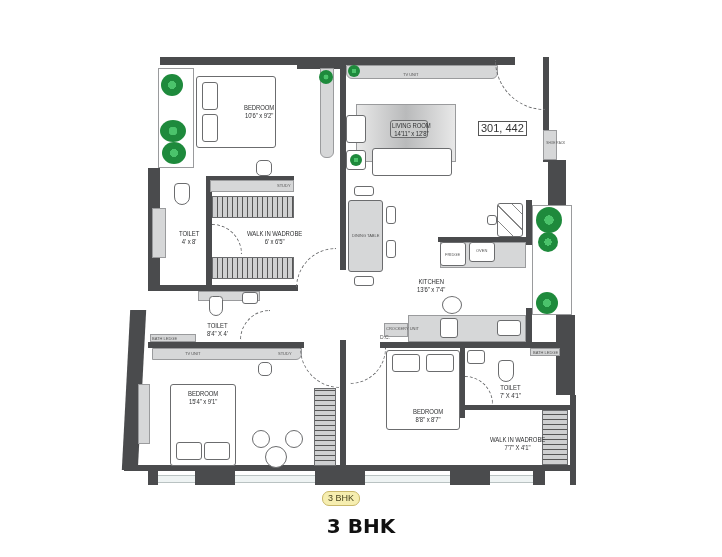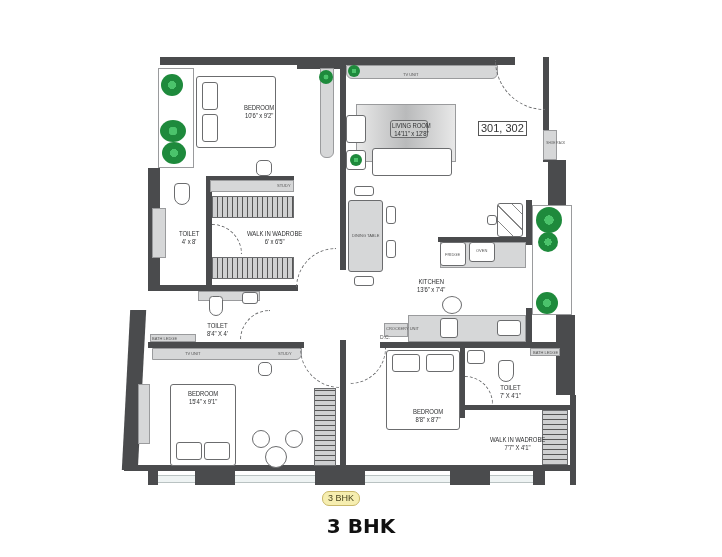--- a/index.html
+++ b/index.html
@@ -129,21 +129,21 @@
   <div class="fill" style="left:356px;top:104px;width:100px;height:58px;background:linear-gradient(90deg,#e8e8e8,#b9babb,#e8e8e8);"></div>
   <div class="furn" style="left:390px;top:120px;width:38px;height:18px;background:#c9caca;"></div>
   <div class="lbl" style="left:392px;top:122px;">
     <span>LIVING ROOM</span>
     <span class="dim">14'11" x 12'8"</span>
   </div>
   <div class="furn" style="left:372px;top:148px;width:80px;height:28px;"></div>
   <div class="furn" style="left:346px;top:115px;width:20px;height:28px;"></div>
   <div class="furn" style="left:346px;top:150px;width:20px;height:20px;"></div>
   <div class="plant" style="left:350px;top:154px;width:12px;height:12px;"></div>
-  <div class="unitno">301, 302</div>
+  <div class="unitno">301, 442</div>
   <div class="door" style="left:495px;top:60px;width:50px;height:50px;border-radius:0 0 0 50px;border-right:none;border-top:none;"></div>
   <div class="fill" style="left:543px;top:130px;width:14px;height:30px;"></div>
   <div class="tiny" style="left:544px;top:140px;transform:scale(0.8);">SHOE RACK</div>
 
   <div class="furn" style="left:348px;top:200px;width:35px;height:72px;background:#d6d7d8;"></div>
   <div class="tiny" style="left:352px;top:233px;">DINING TABLE</div>
   <div class="furn" style="left:354px;top:186px;width:20px;height:10px;"></div>
   <div class="furn" style="left:354px;top:276px;width:20px;height:10px;"></div>
   <div class="furn" style="left:386px;top:206px;width:10px;height:18px;"></div>
   <div class="furn" style="left:386px;top:240px;width:10px;height:18px;"></div>

